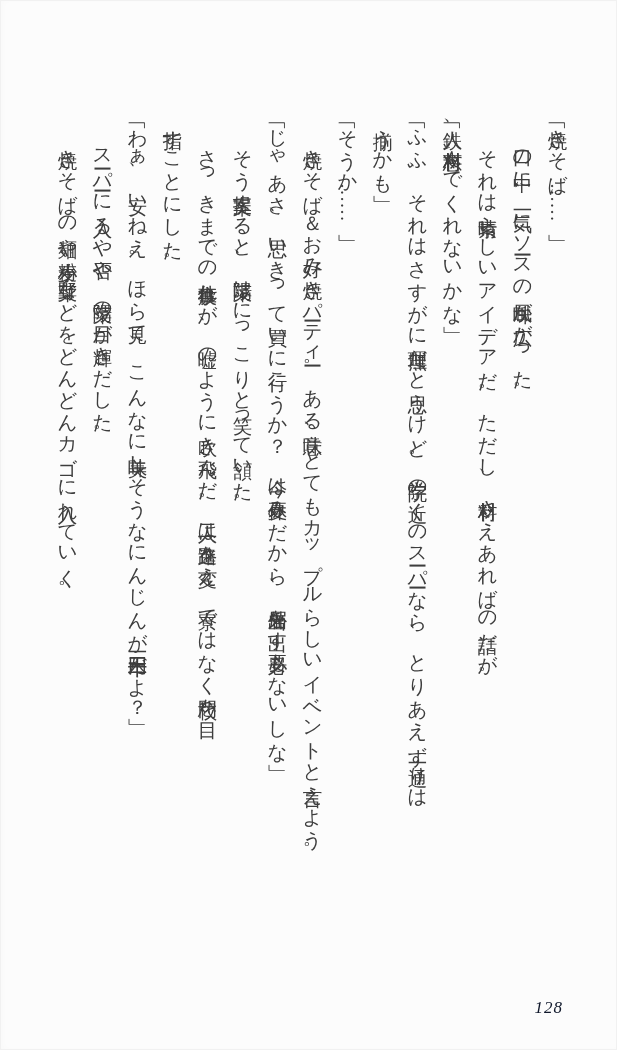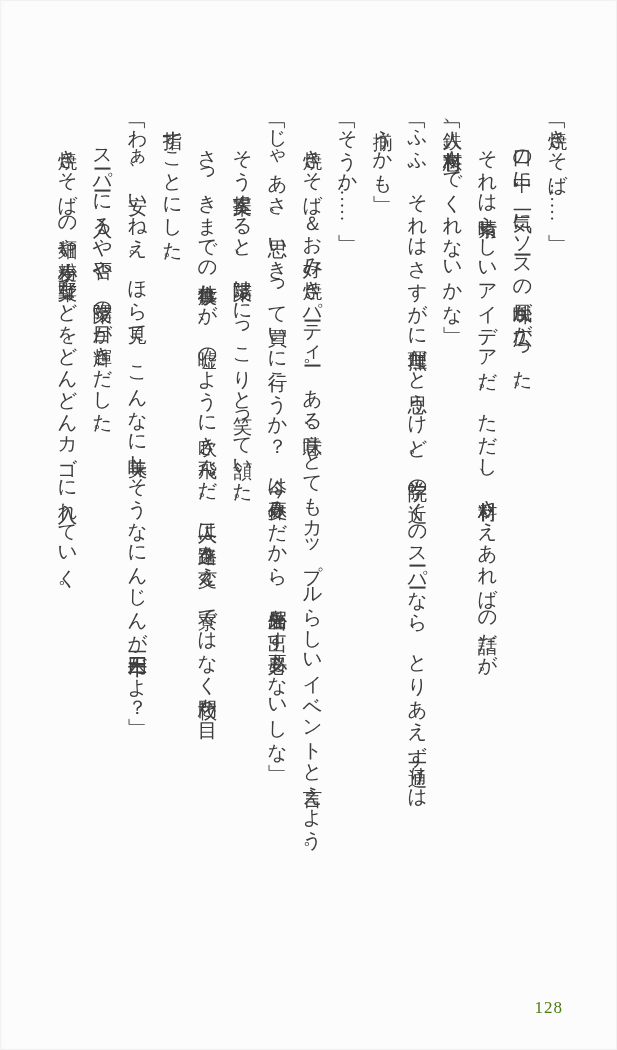--- a/index.html
+++ b/index.html
@@ -32,22 +32,23 @@
     white-space: nowrap;
   }
   .line.indent {
     padding-top: 1em;
   }
   .page-number {
     position: absolute;
     right: 54px;
     top: 998px;
     font-family: "Liberation Serif", "DejaVu Serif", serif;
+    font-style: italic;
     font-size: 17px;
-    color: #4d7c0f;
+    color: #0f172a;
     letter-spacing: 1px;
   }
 </style>
 </head>
 <body>
 
 <div class="page">
   <div class="text-block" id="text-block">
       <div class="line">「焼きそば……」</div>
       <div class="line indent">口の中に、一気にソースの風味が広がった。</div>

